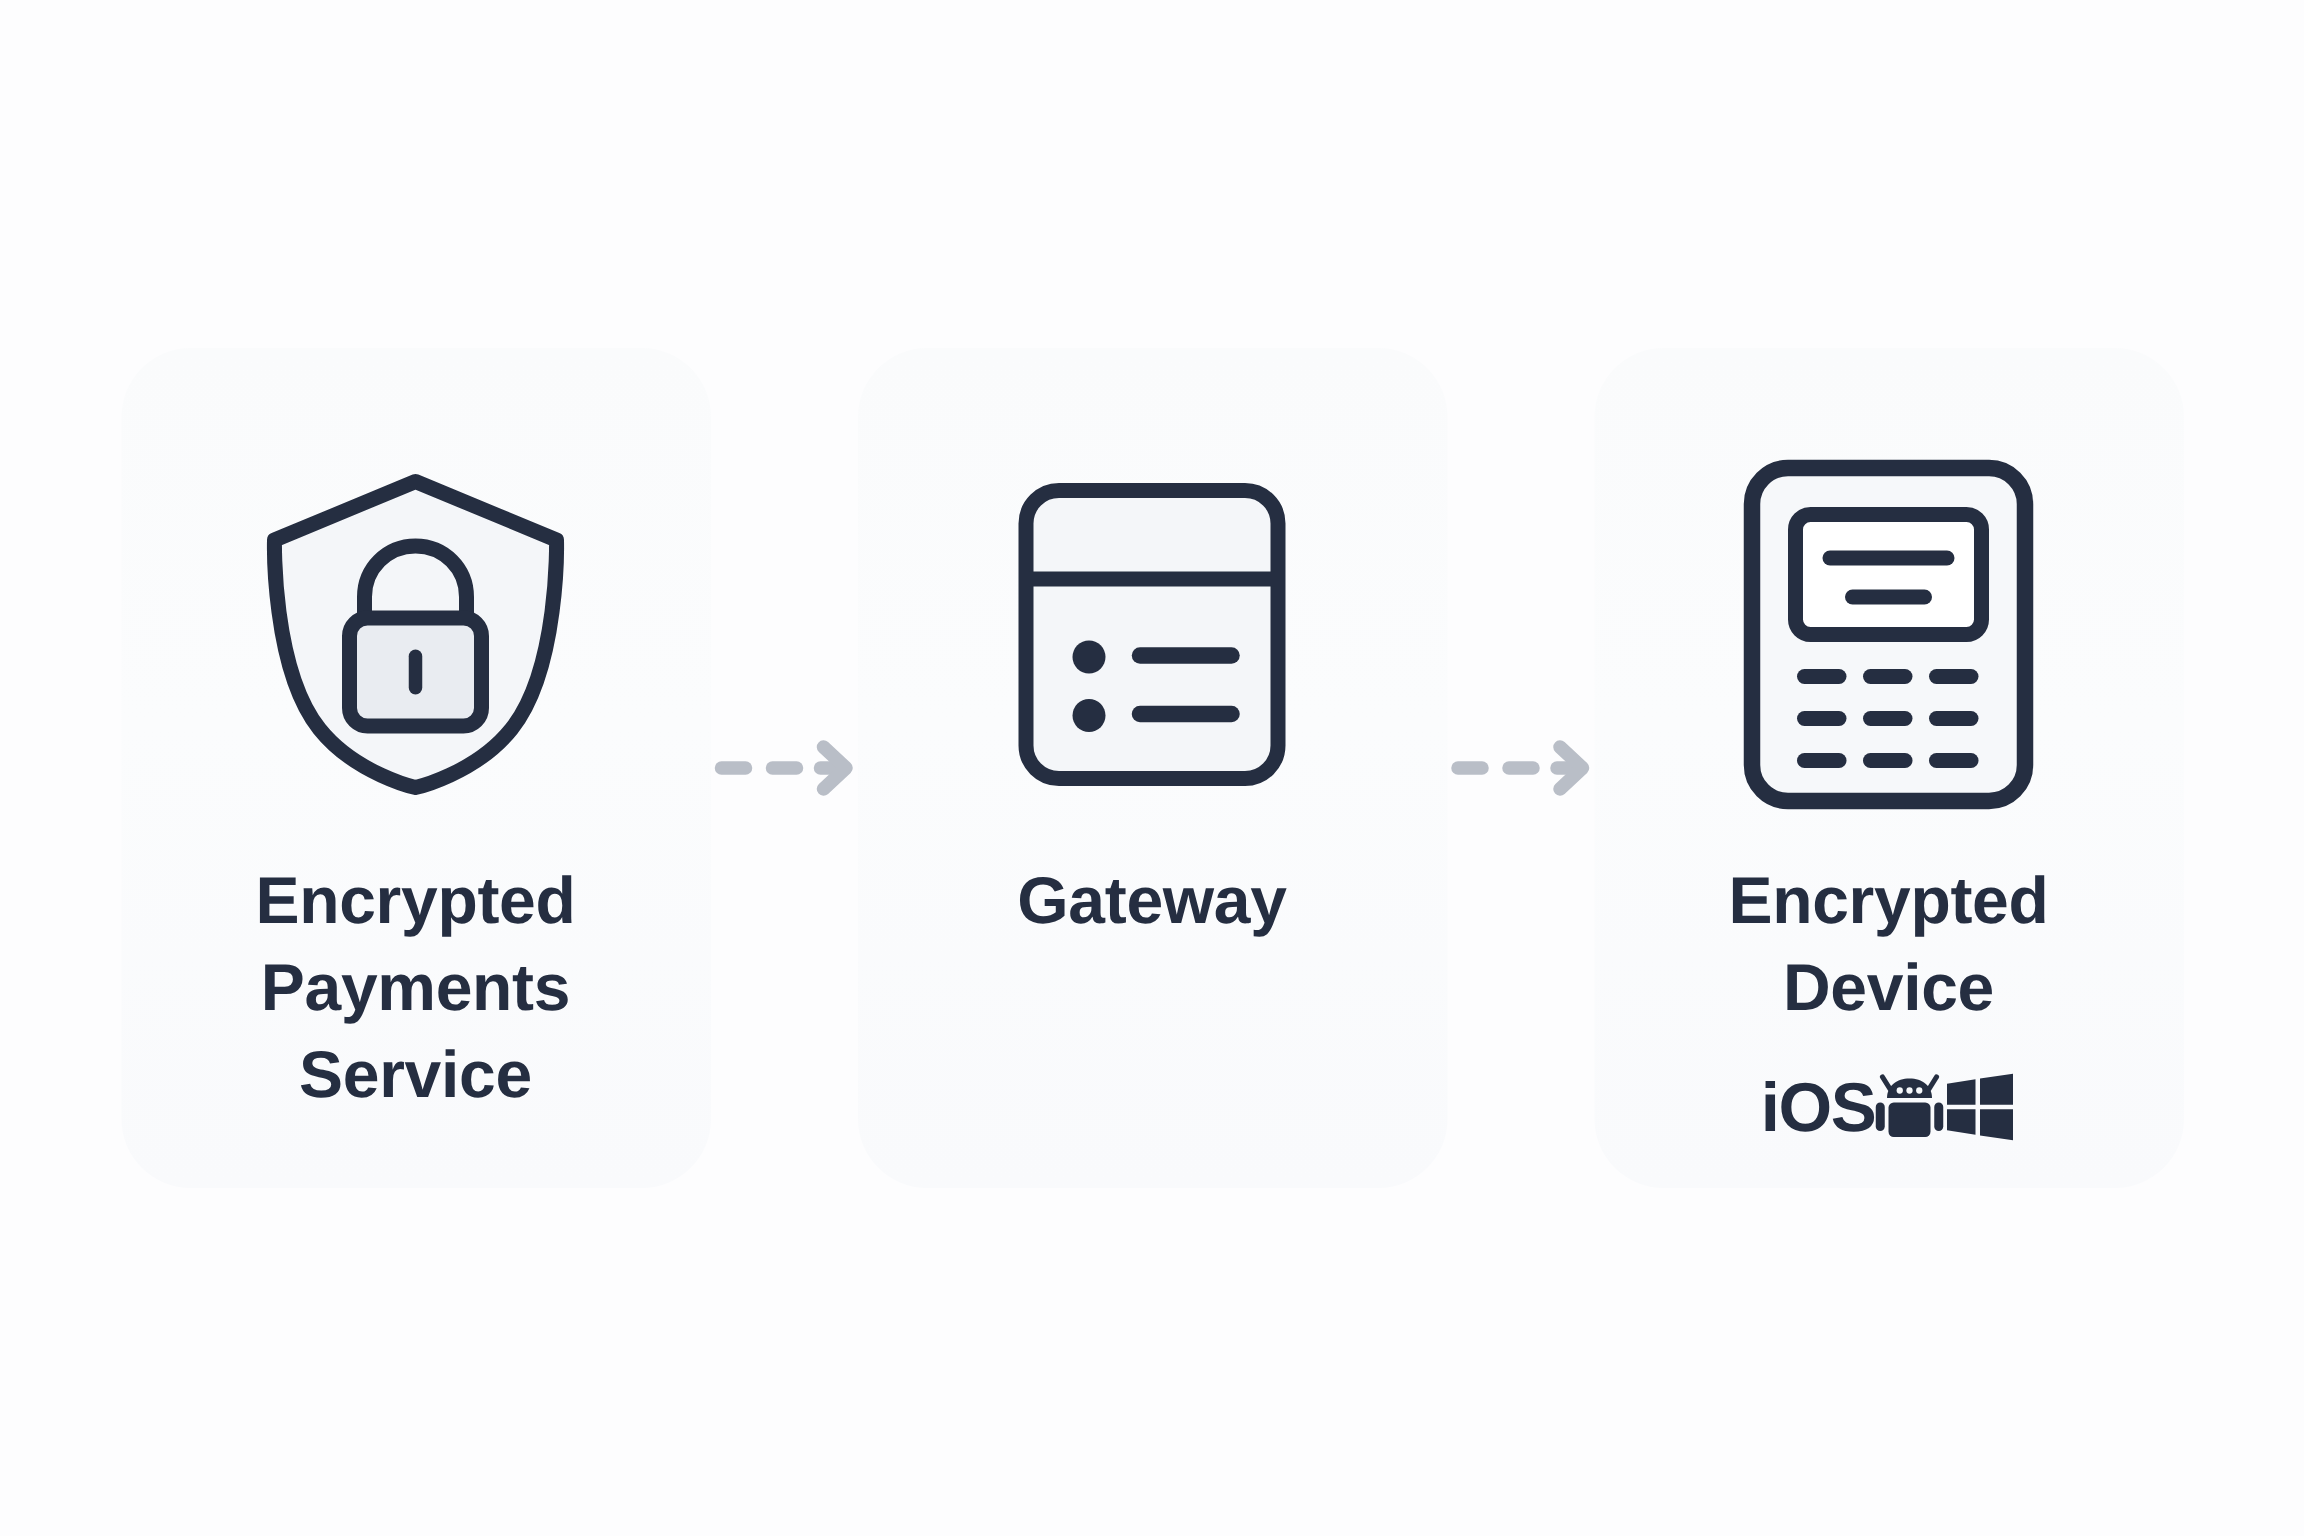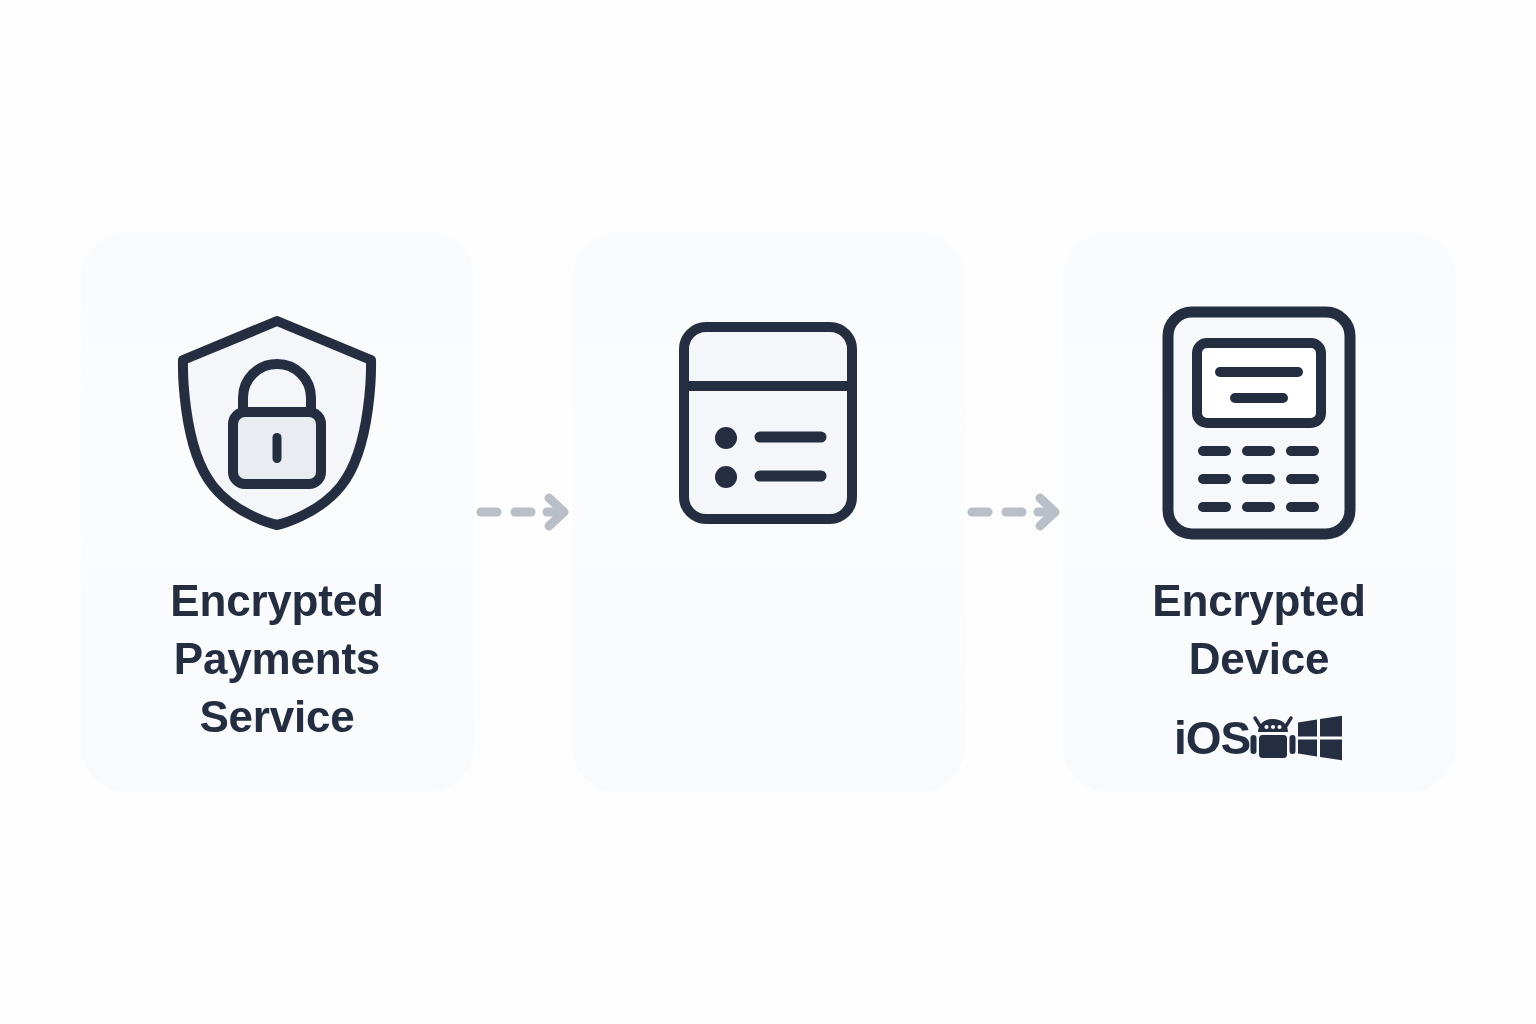--- a/index.html
+++ b/index.html
@@ -128,20 +128,21 @@
       <div class="icon-slot">
         <svg width="182" height="206" viewBox="0 0 182 206" aria-hidden="true">
           <rect x="7" y="7" width="168" height="192" rx="22" fill="#f4f6f9" stroke="#252e41" stroke-width="10" stroke-linejoin="round"></rect>
           <line x1="9" y1="66" x2="173" y2="66" stroke="#252e41" stroke-width="10"></line>
           <circle cx="49" cy="118" r="11" fill="#252e41"></circle>
           <circle cx="49" cy="157" r="11" fill="#252e41"></circle>
           <line x1="83" y1="117" x2="144" y2="117" stroke="#252e41" stroke-width="11" stroke-linecap="round"></line>
           <line x1="83" y1="156" x2="144" y2="156" stroke="#252e41" stroke-width="11" stroke-linecap="round"></line>
         </svg>
       </div>
+      <div class="card-label">Gateway</div>
     </div>
 
     <div class="connector">
       <svg width="96" height="44" viewBox="0 0 96 44" aria-hidden="true">
         <g stroke="#b9bec7" stroke-width="9" stroke-linecap="round" fill="none">
           <line x1="6" y1="22" x2="22" y2="22"></line>
           <line x1="40" y1="22" x2="56" y2="22"></line>
           <line x1="72" y1="22" x2="88" y2="22"></line>
           <polyline points="74,8 89,22 74,36" stroke-linejoin="round"></polyline>
         </g>

